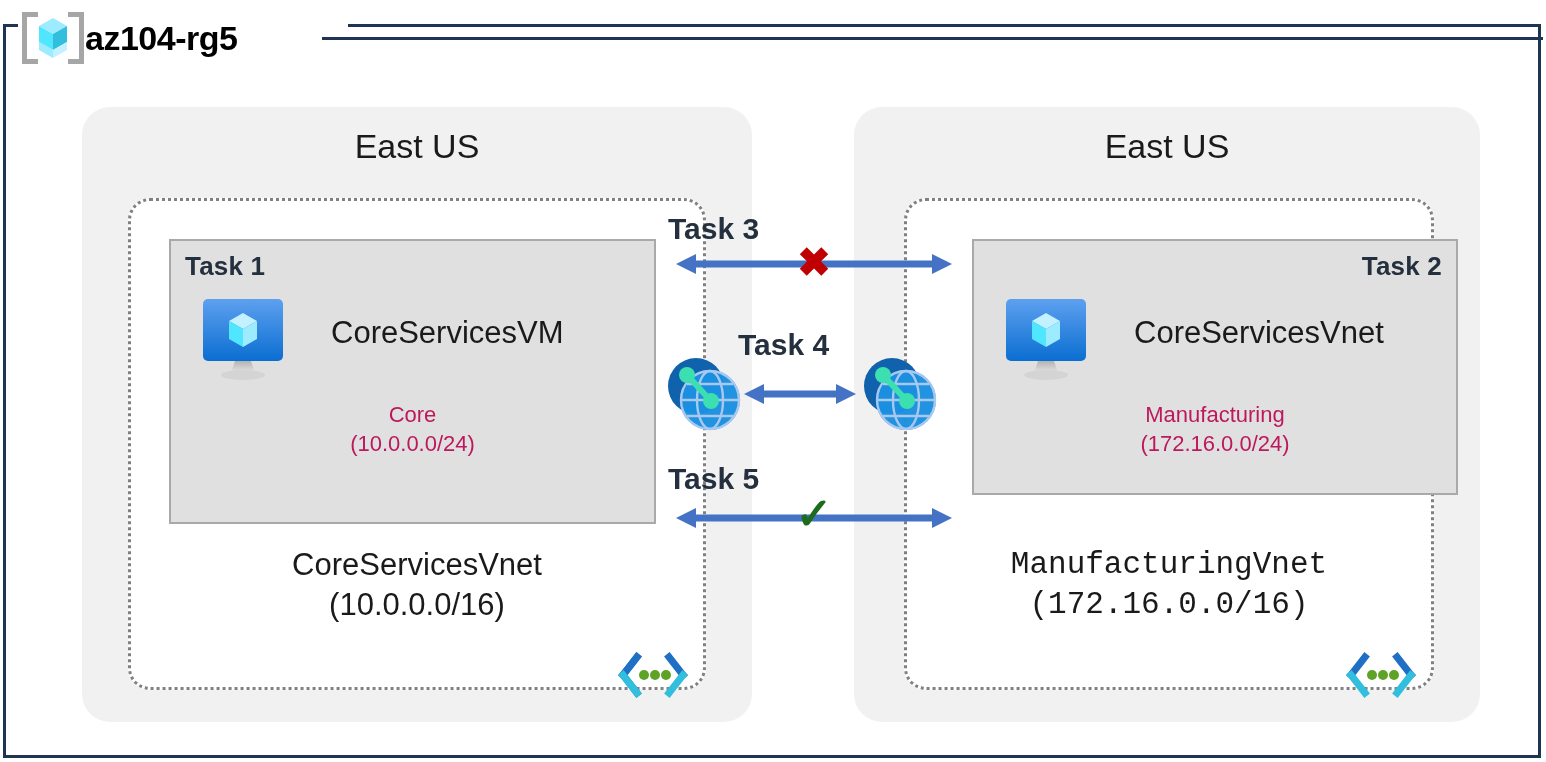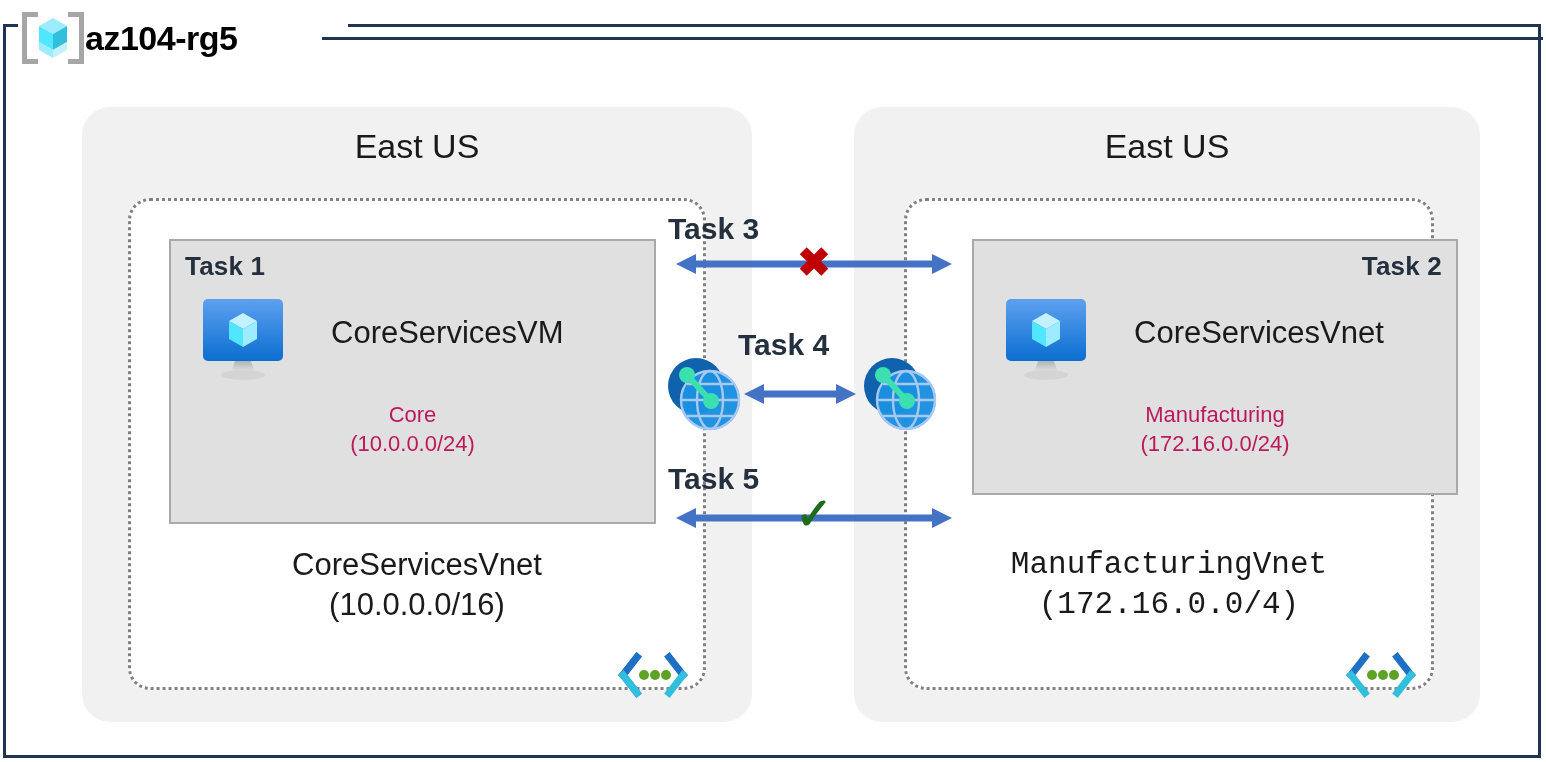--- a/index.html
+++ b/index.html
@@ -285,21 +285,21 @@
         </div>
 
         <div class="subnet-name">
           <div>Manufacturing</div>
           <div>(172.16.0.0/24)</div>
         </div>
       </div>
 
       <div class="vnet-name">
         <div>ManufacturingVnet</div>
-        <div>(172.16.0.0/4)</div>
+        <div>(172.16.0.0/16)</div>
       </div>
 
       <svg class="vnet-icon" viewBox="0 0 72 48">
         <path d="M20,6 L6,24" stroke="#1f6fc4" stroke-width="7" fill="none" stroke-linecap="square"></path>
         <path d="M6,24 L20,42" stroke="#32bedd" stroke-width="7" fill="none" stroke-linecap="square"></path>
         <path d="M52,6 L66,24" stroke="#1f6fc4" stroke-width="7" fill="none" stroke-linecap="square"></path>
         <path d="M66,24 L52,42" stroke="#32bedd" stroke-width="7" fill="none" stroke-linecap="square"></path>
         <circle cx="27" cy="24" r="5" fill="#5ea226"></circle>
         <circle cx="38" cy="24" r="5" fill="#5ea226"></circle>
         <circle cx="49" cy="24" r="5" fill="#5ea226"></circle>

